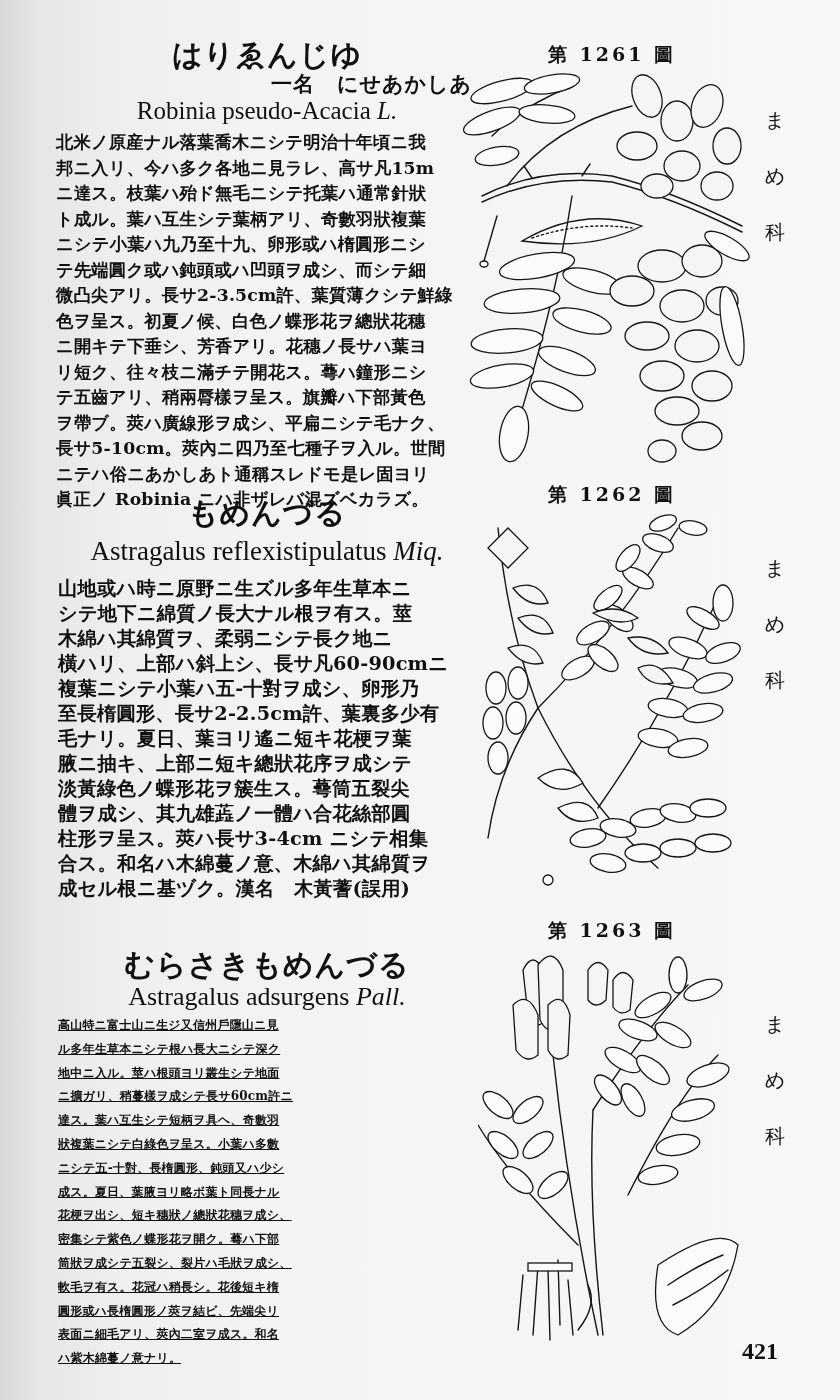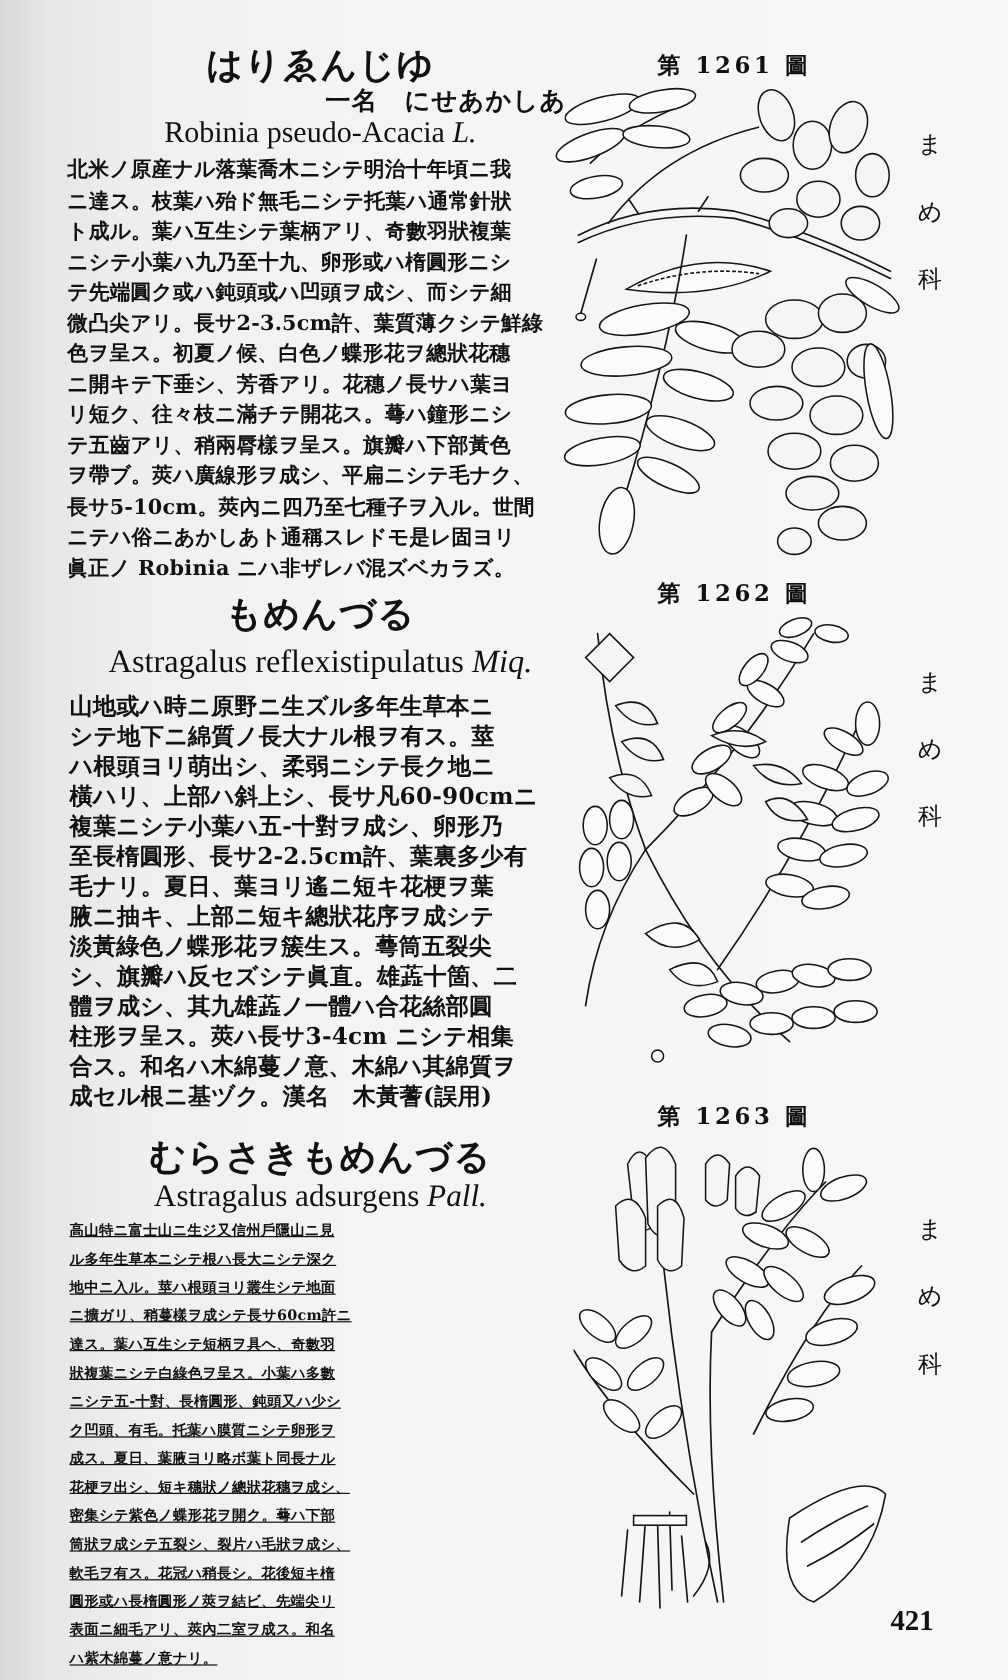--- a/index.html
+++ b/index.html
@@ -82,20 +82,21 @@
 
 <div class="entry-text" style="top:38px;">
   <div class="jp-title">はりゑんじゆ</div>
   <div class="jp-alt">一名　にせあかしあ</div>
   <div class="sci-name">
     <span>Robinia pseudo-Acacia</span>
     <span class="author">L.</span>
   </div>
   <div class="body-text" style="margin-left:-6px;">
     <span class="line">北米ノ原産ナル落葉喬木ニシテ明治十年頃ニ我</span>
+    <span class="line">邦ニ入リ、今ハ多ク各地ニ見ラレ、高サ凡15m</span>
     <span class="line">ニ達ス。枝葉ハ殆ド無毛ニシテ托葉ハ通常針狀</span>
     <span class="line">ト成ル。葉ハ互生シテ葉柄アリ、奇數羽狀複葉</span>
     <span class="line">ニシテ小葉ハ九乃至十九、卵形或ハ楕圓形ニシ</span>
     <span class="line">テ先端圓ク或ハ鈍頭或ハ凹頭ヲ成シ、而シテ細</span>
     <span class="line">微凸尖アリ。長サ2-3.5cm許、葉質薄クシテ鮮綠</span>
     <span class="line">色ヲ呈ス。初夏ノ候、白色ノ蝶形花ヲ總狀花穗</span>
     <span class="line">ニ開キテ下垂シ、芳香アリ。花穗ノ長サハ葉ヨ</span>
     <span class="line">リ短ク、往々枝ニ滿チテ開花ス。蕚ハ鐘形ニシ</span>
     <span class="line">テ五齒アリ、稍兩脣樣ヲ呈ス。旗瓣ハ下部黃色</span>
     <span class="line">ヲ帶ブ。莢ハ廣線形ヲ成シ、平扁ニシテ毛ナク、</span>
@@ -177,28 +178,27 @@
 
 <div class="entry-text" style="top:496px;">
   <div class="jp-title">もめんづる</div>
   <div class="sci-name" style="margin-top:6px; font-size:27px;">
     <span>Astragalus reflexistipulatus</span>
     <span class="author">Miq.</span>
   </div>
   <div class="body-text" style="font-size:19.3px; line-height:25px; margin-top:10px; margin-left:-4px;">
     <span class="line">山地或ハ時ニ原野ニ生ズル多年生草本ニ</span>
     <span class="line">シテ地下ニ綿質ノ長大ナル根ヲ有ス。莖</span>
-    <span class="line">ハ根頭ヨリ萌出シ、柔弱ニシテ長ク地ニ</span>
+    <span class="line">木綿ハ其綿質ヲ、柔弱ニシテ長ク地ニ</span>
     <span class="line">橫ハリ、上部ハ斜上シ、長サ凡60-90cmニ</span>
     <span class="line">複葉ニシテ小葉ハ五-十對ヲ成シ、卵形乃</span>
     <span class="line">至長楕圓形、長サ2-2.5cm許、葉裏多少有</span>
     <span class="line">毛ナリ。夏日、葉ヨリ遙ニ短キ花梗ヲ葉</span>
     <span class="line">腋ニ抽キ、上部ニ短キ總狀花序ヲ成シテ</span>
     <span class="line">淡黃綠色ノ蝶形花ヲ簇生ス。蕚筒五裂尖</span>
-    <span class="line">シ、旗瓣ハ反セズシテ眞直。雄蕋十箇、二</span>
     <span class="line">體ヲ成シ、其九雄蕋ノ一體ハ合花絲部圓</span>
     <span class="line">柱形ヲ呈ス。莢ハ長サ3-4cm ニシテ相集</span>
     <span class="line">合ス。和名ハ木綿蔓ノ意、木綿ハ其綿質ヲ</span>
     <span class="line">成セル根ニ基ヅク。漢名　木黃蓍(誤用)</span>
   </div>
 </div>
 
 <div class="fig-label" style="left:548px; top:482px;">第 1262 圖</div>
 <div class="family-label" style="left:762px; top:540px;">
   <span>ま</span>
@@ -281,21 +281,20 @@
     <span class="author">Pall.</span>
   </div>
   <div class="body-text" style="font-size:12px; line-height:23.8px; margin-top:2px; margin-left:-4px;text-decoration:underline;">
     <span class="line">高山特ニ富士山ニ生ジ又信州戶隱山ニ見</span>
     <span class="line">ル多年生草本ニシテ根ハ長大ニシテ深ク</span>
     <span class="line">地中ニ入ル。莖ハ根頭ヨリ叢生シテ地面</span>
     <span class="line">ニ擴ガリ、稍蔓樣ヲ成シテ長サ60cm許ニ</span>
     <span class="line">達ス。葉ハ互生シテ短柄ヲ具ヘ、奇數羽</span>
     <span class="line">狀複葉ニシテ白綠色ヲ呈ス。小葉ハ多數</span>
     <span class="line">ニシテ五-十對、長楕圓形、鈍頭又ハ少シ</span>
-    <span class="line">ク凹頭、有毛。托葉ハ膜質ニシテ卵形ヲ</span>
     <span class="line">成ス。夏日、葉腋ヨリ略ボ葉ト同長ナル</span>
     <span class="line">花梗ヲ出シ、短キ穗狀ノ總狀花穗ヲ成シ、</span>
     <span class="line">密集シテ紫色ノ蝶形花ヲ開ク。蕚ハ下部</span>
     <span class="line">筒狀ヲ成シテ五裂シ、裂片ハ毛狀ヲ成シ、</span>
     <span class="line">軟毛ヲ有ス。花冠ハ稍長シ。花後短キ楕</span>
     <span class="line">圓形或ハ長楕圓形ノ莢ヲ結ビ、先端尖リ</span>
     <span class="line">表面ニ細毛アリ、莢內二室ヲ成ス。和名</span>
     <span class="line">ハ紫木綿蔓ノ意ナリ。</span>
   </div>
 </div>

